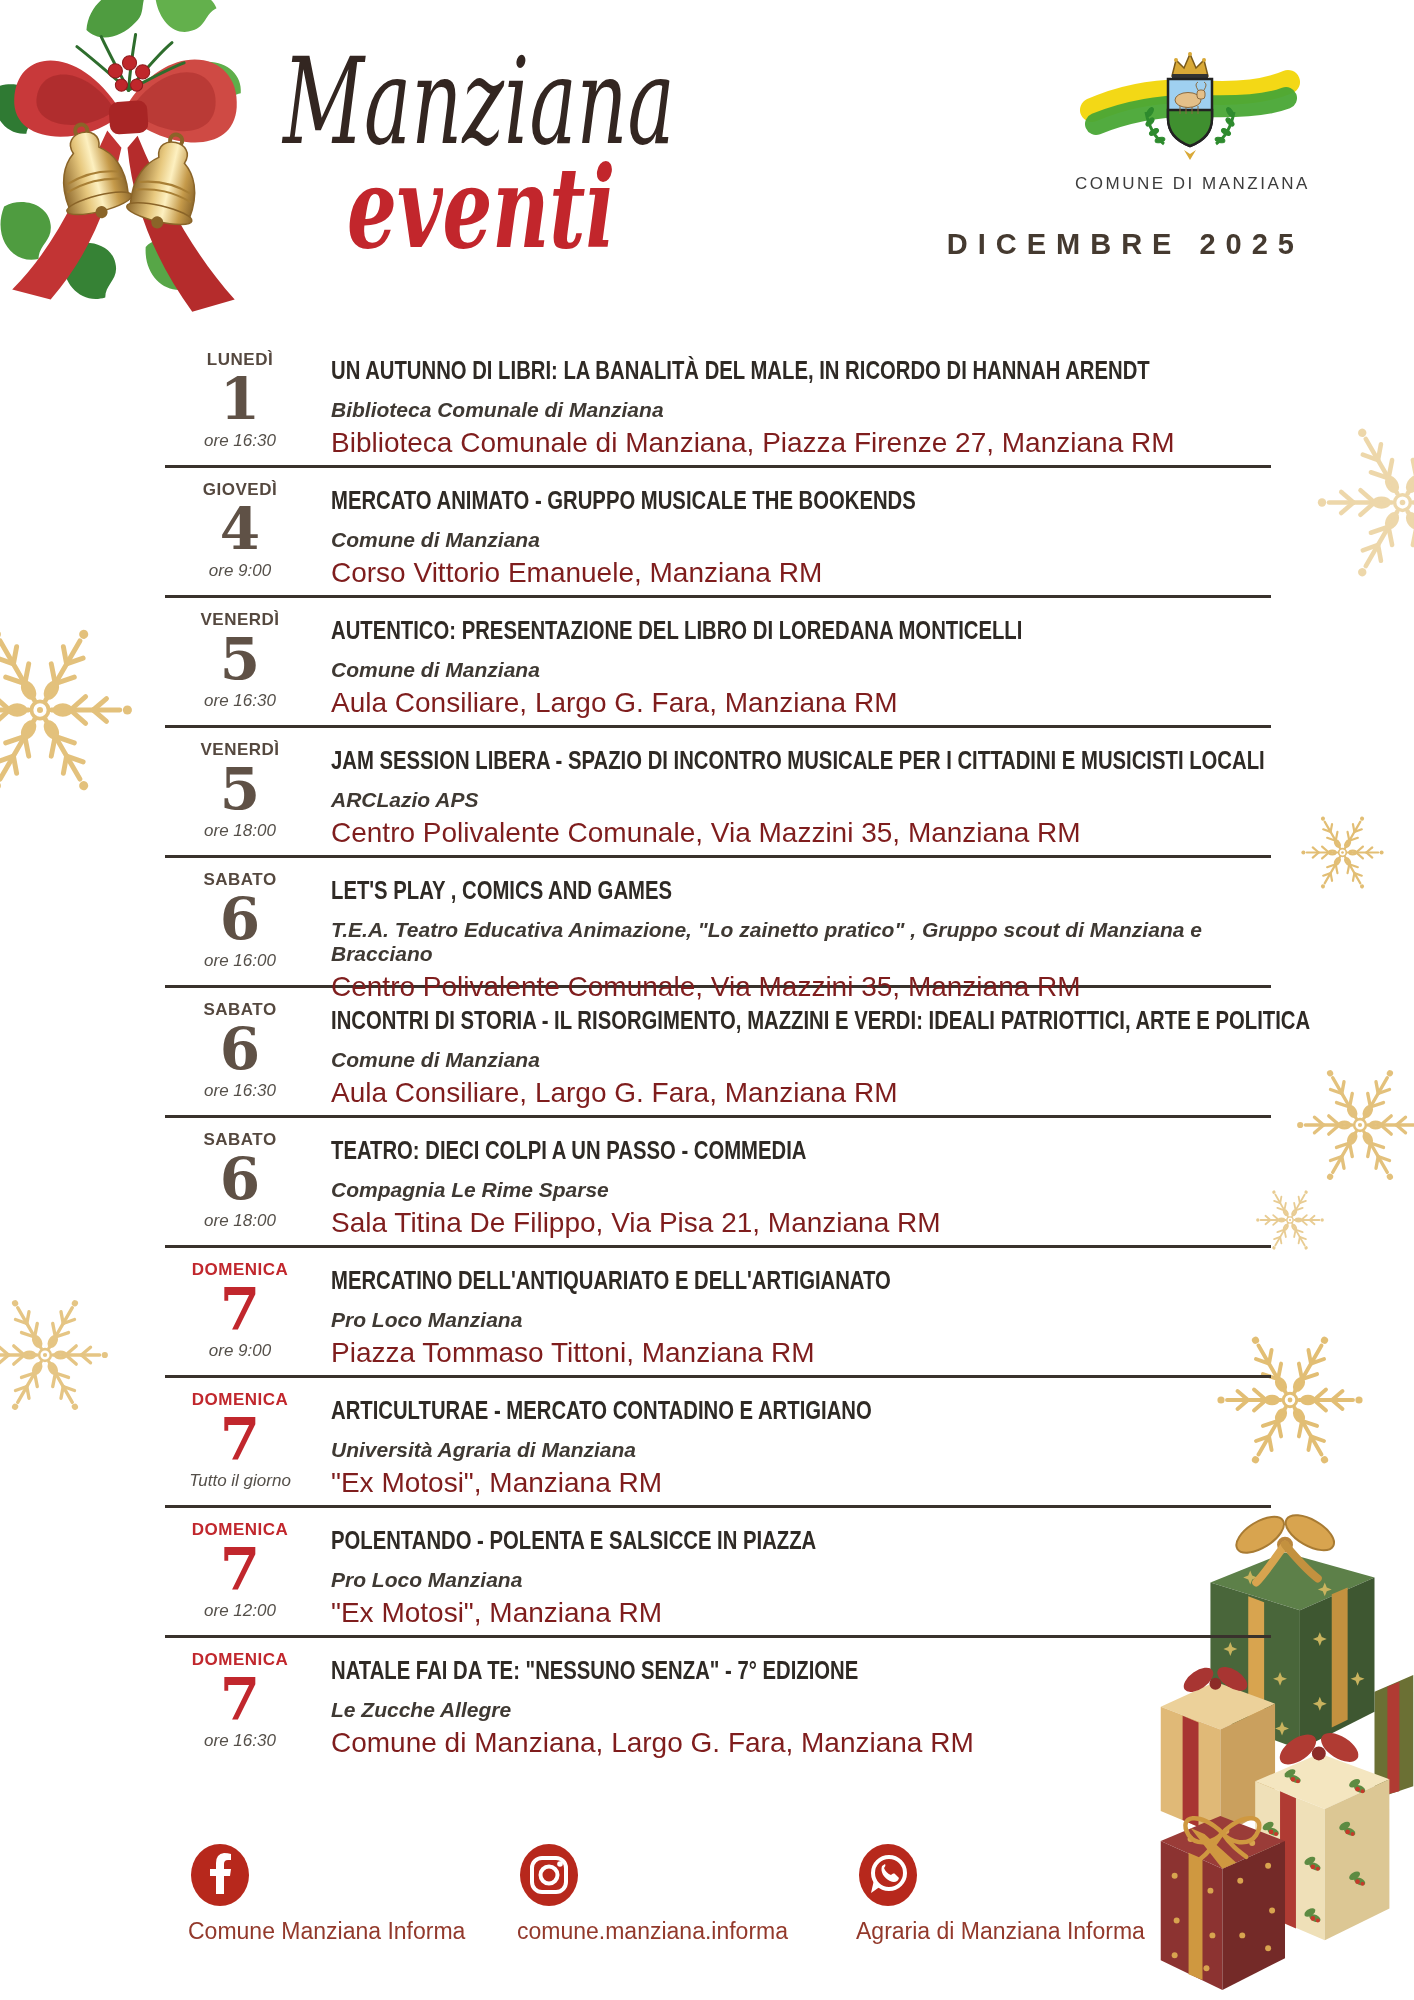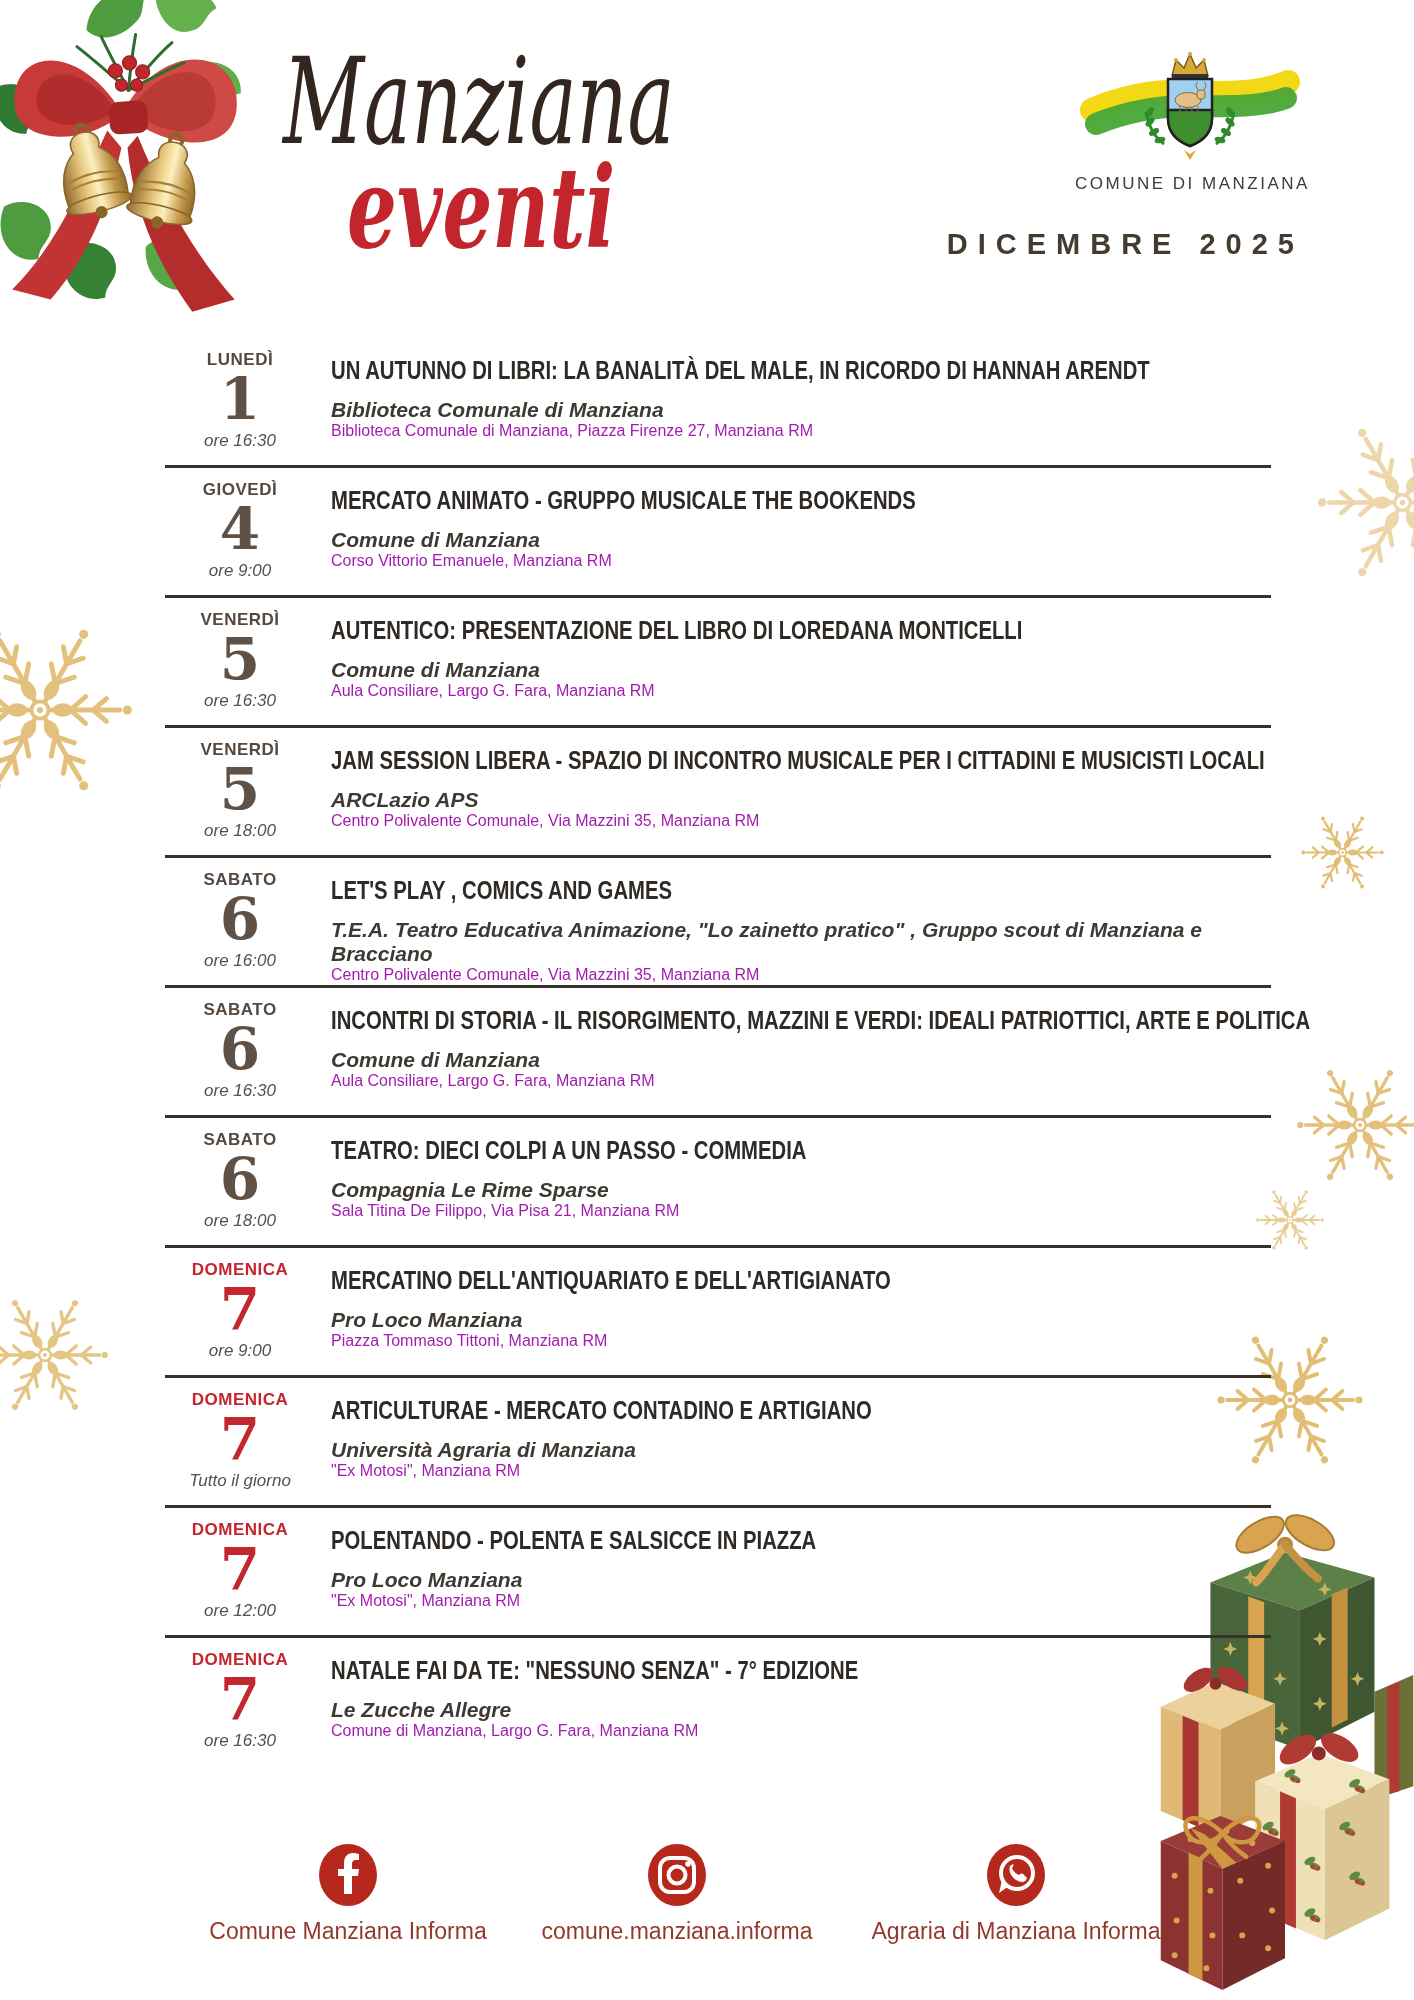--- a/index.html
+++ b/index.html
@@ -22,24 +22,24 @@
   .event-row:last-child{border-bottom:none;}
   .day-col{width:150px;flex:0 0 150px;text-align:center;padding-top:12px;box-sizing:border-box;}
   .day-name{font-size:17px;font-weight:bold;letter-spacing:.5px;color:#55483f;}
   .day-num{font:700 58px "DejaVu Serif",serif;line-height:.95;color:#5f5146;margin-top:2px;}
   .day-time{font-size:17px;color:#55504a;margin-top:4px;font-style:italic;}
   .event-row.accent .day-name,.event-row.accent .day-num{color:#c1272d;}
   .content-col{flex:1;padding:18px 0 12px 16px;}
   .event-title{font-size:26px;font-weight:bold;color:#2f2a25;transform:scaleX(.78);
                transform-origin:left top;white-space:nowrap;line-height:1.1;}
   .event-org{font:italic 700 21px "Liberation Sans",sans-serif;color:#3f3933;margin-top:13px;}
-  .event-loc{font-size:16px;color:#a21caf;}
+  .event-loc{font-size:28px;color:#7f1d1d;margin-top:5px;}
 
   
-  .social-item{position:absolute;top:1842px;width:320px;text-align:center;}
+  .social-item{position:absolute;top:1842px;width:320px;text-align:left;}
   .social-item .icn{display:inline-block;}
   .social-label{margin-top:6px;font-size:23px;color:#93392b;}
 
   
   .deco{position:absolute;}
   .sf{position:absolute;}
 </style>
 </head>
 <body>
 

